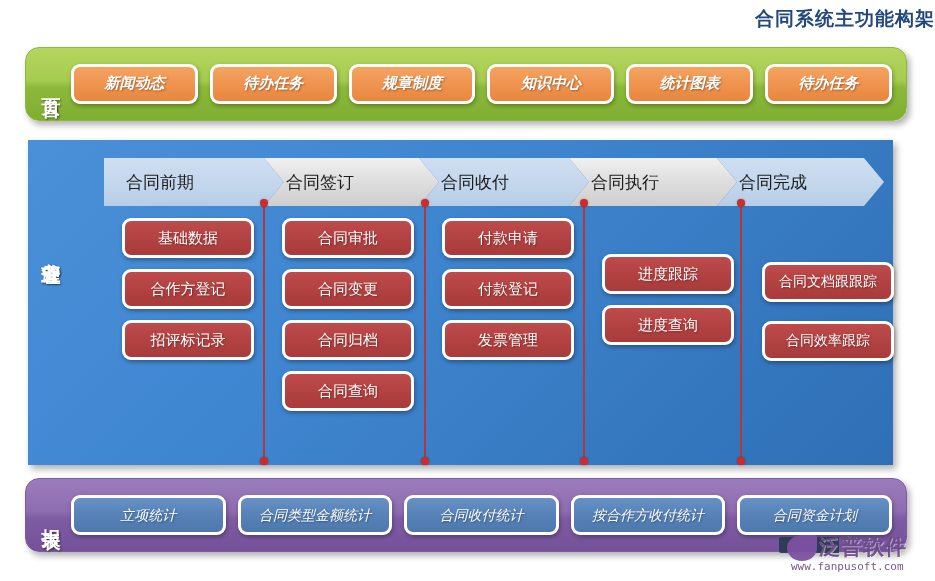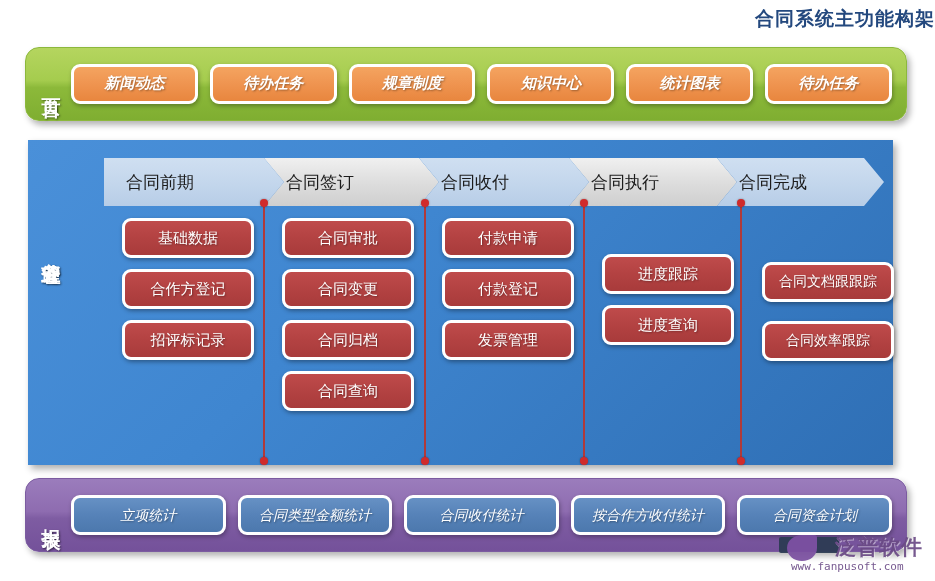--- a/index.html
+++ b/index.html
@@ -158,21 +158,21 @@
   }
   .rbox.two-line{font-size:14px;margin-top:8px;}
 
   
   .watermark{
     position:absolute;right:6px;bottom:2px;
     width:150px;height:46px;
     opacity:.92;
   }
   .wm-text{
-    position:absolute;left:56px;top:0;
+    position:absolute;left:40px;top:0;
     font-size:21px;font-weight:bold;color:#6b4b86;
     letter-spacing:1px;
     text-shadow:1px 1px 0 rgba(255,255,255,.5);
   }
   .wm-url{
     position:absolute;left:12px;top:27px;
     font-size:11px;color:#6b4b86;
     font-family:"DejaVu Sans Mono","Liberation Mono",monospace;
   }
   .wm-swoosh{

